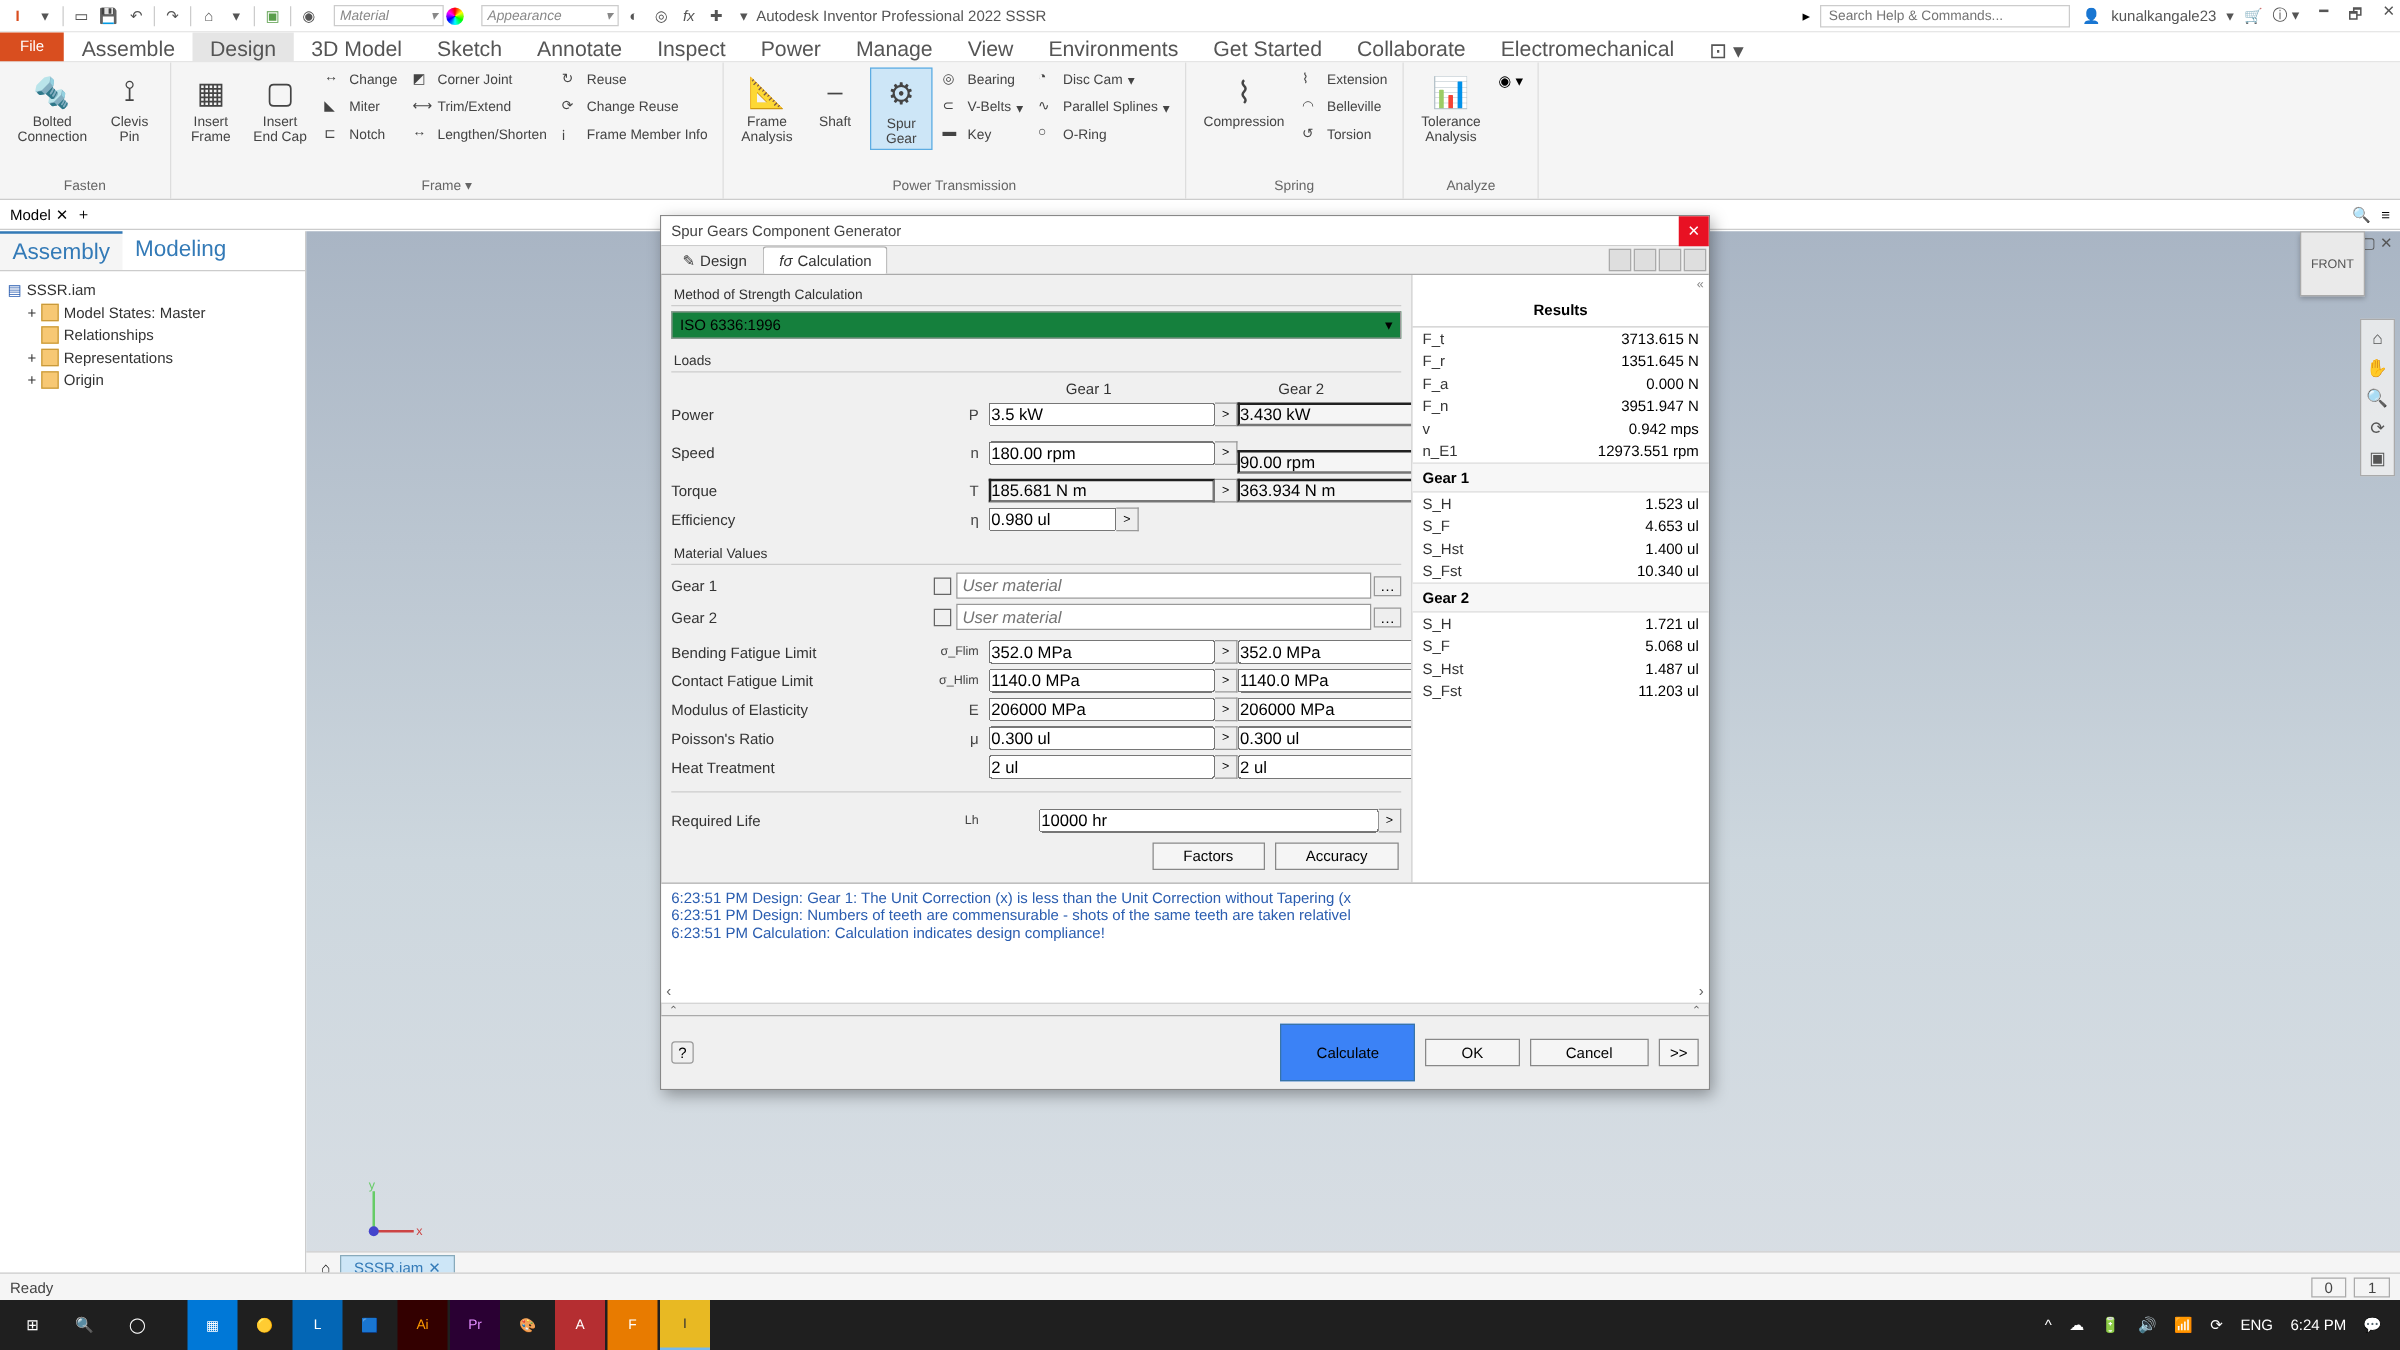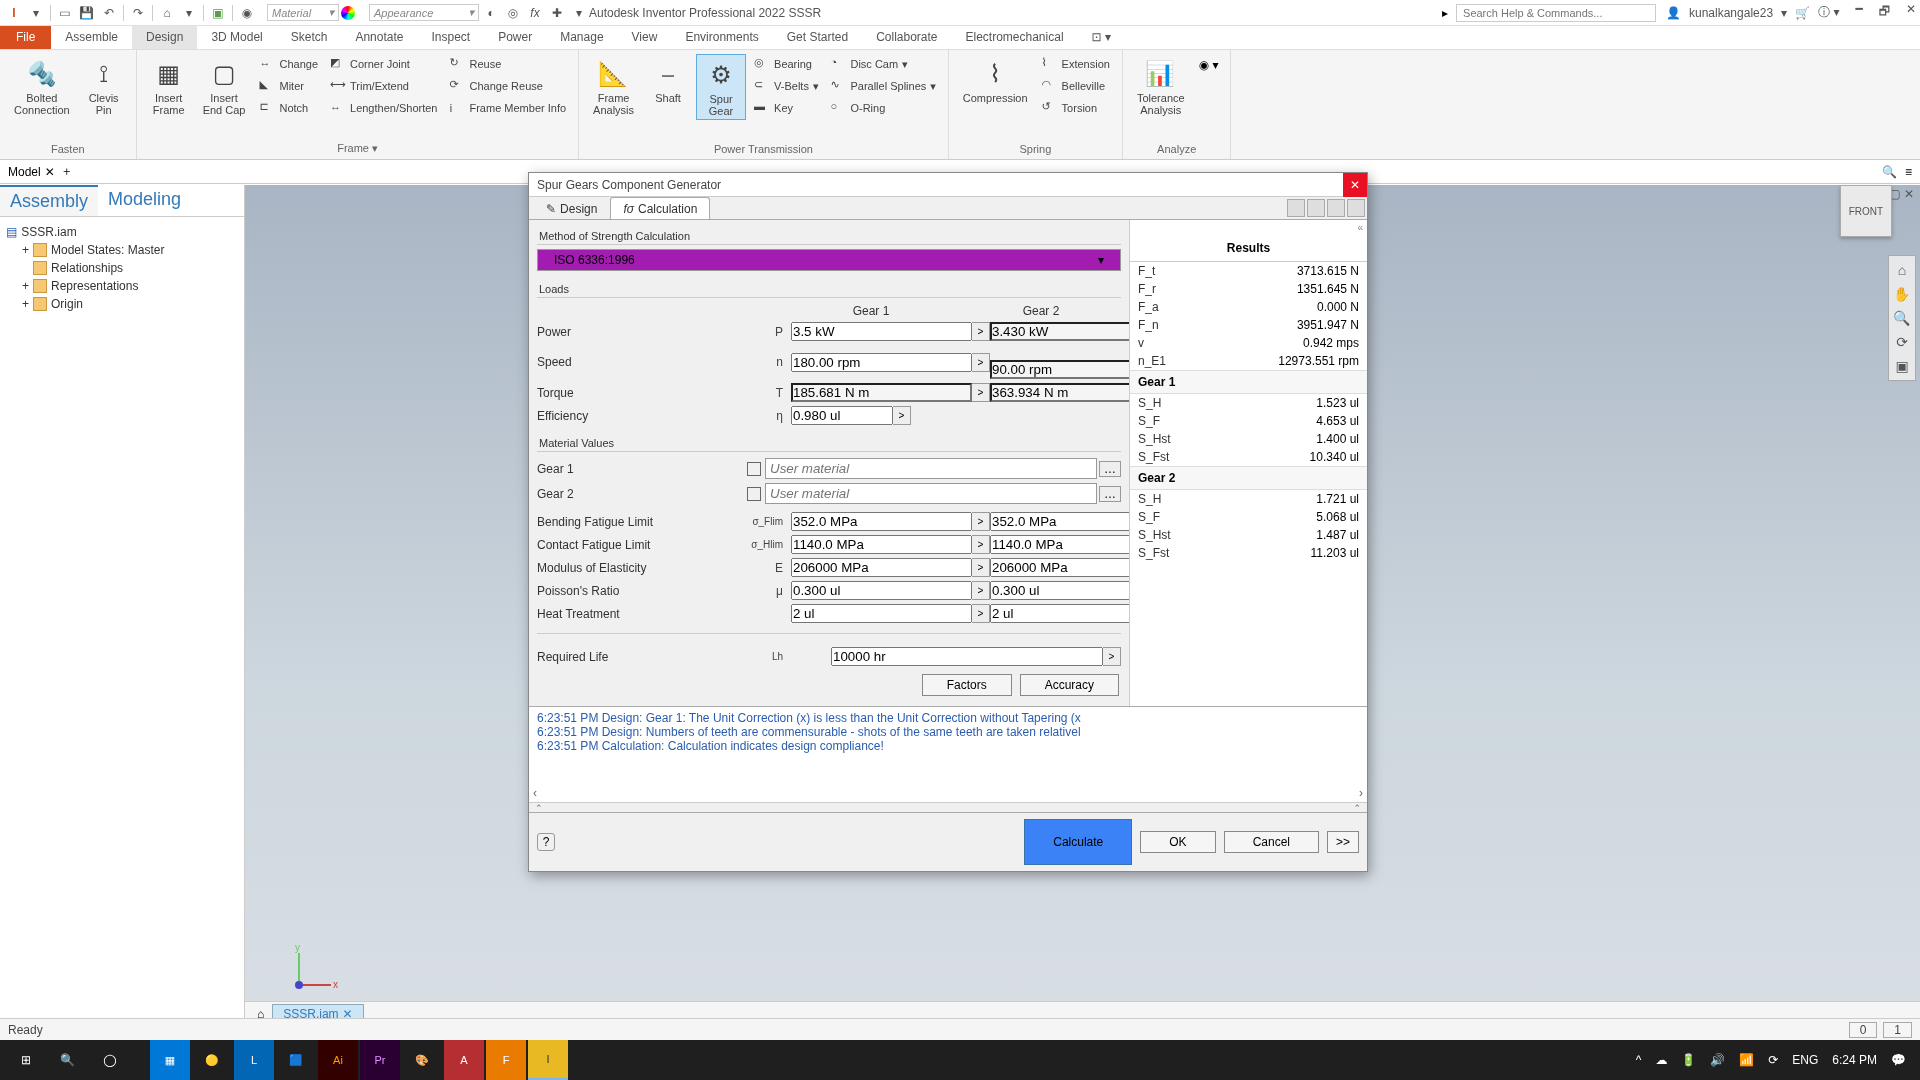--- a/index.html
+++ b/index.html
@@ -14,21 +14,21 @@
 .mat-swatch { width: 14px; height: 14px; border-radius: 50%; margin-right: 4px; }
 .title-center { flex: 1; color: #555; font-size: 12px; }
 .search-box { border: 1px solid #ccc; padding: 2px 6px; width: 200px; color: #888; font-size: 11px; }
 .user-area { display: flex; align-items: center; gap: 8px; margin-left: 10px; color: #555; }
 .win-controls { display: flex; gap: 16px; margin-left: 16px; color: #555; }
 .win-controls span { cursor: pointer; }
 
 
 .main-tabs { height: 24px; background: #fff; display: flex; border-bottom: 1px solid #ddd; }
 .file-tab { background: #d94e1f; color: #fff; padding: 4px 16px; font-size: 12px; }
-.main-tab { padding: 4px 14px; font-size: 12px; color: #555; cursor: pointer; }
+.main-tab { padding: 4px 14px; font-size: 17px; color: #555; cursor: pointer; }
 .main-tab.active { background: #e5e5e5; }
 
 
 .ribbon { height: 110px; background: #f5f5f5; display: flex; border-bottom: 1px solid #ccc; position: relative; }
 .ribbon-panel { border-right: 1px solid #ddd; padding: 4px 8px 2px 8px; display: flex; flex-direction: column; justify-content: space-between; }
 .panel-content { display: flex; gap: 4px; align-items: flex-start; }
 .big-btn { display: flex; flex-direction: column; align-items: center; justify-content: center; padding: 2px 6px; cursor: pointer; font-size: 11px; color: #444; text-align: center; }
 .big-btn .icon-lg { width: 36px; height: 36px; display: flex; align-items: center; justify-content: center; font-size: 24px; }
 .big-btn.active { background: #cde6f7; border: 1px solid #5cace2; }
 .small-btn-col { display: flex; flex-direction: column; gap: 2px; }
@@ -60,21 +60,21 @@
 .dialog { position: absolute; left: 528px; top: 172px; width: 840px; background: #f0f0f0; border: 1px solid #888; box-shadow: 2px 4px 12px rgba(0,0,0,.35); font-size: 12px; }
 .dlg-title { height: 24px; background: #fff; display: flex; align-items: center; padding: 0 8px; border-bottom: 1px solid #ccc; color: #444; }
 .dlg-close { position: absolute; top: 0; right: 0; width: 24px; height: 24px; background: #e81123; color: #fff; display: flex; align-items: center; justify-content: center; font-size: 12px; cursor: pointer; }
 .dlg-tabs { display: flex; border-bottom: 1px solid #aaa; background: #f0f0f0; padding-left: 4px; }
 .dlg-tab { padding: 3px 12px; font-size: 12px; color: #333; border: 1px solid transparent; border-bottom: none; cursor: pointer; display: flex; align-items: center; gap: 4px;}
 .dlg-tab.active { background: #fff; border-color: #aaa; border-radius: 3px 3px 0 0; }
 .dlg-body { display: flex; }
 .dlg-left { width: 600px; padding: 6px 8px 4px 8px; }
 .dlg-right { flex: 1; border-left: 1px solid #ccc; background: #fff; }
 .sec-title { font-size: 11px; color: #333; padding: 4px 0 2px 2px; border-bottom: 1px solid #ccc; margin-bottom: 4px; }
-.dd { width: 100%; border: 1px solid #999; padding: 3px 16px; background: #a21caf; display: flex; justify-content: space-between; align-items: center; }
+.dd { width: 100%; border: 1px solid #999; padding: 3px 6px; background: #15803d; display: flex; justify-content: space-between; align-items: center; }
 .row { display: flex; align-items: center; padding: 2px 0; }
 .lbl { flex: 0 0 210px; color: #333; }
 .sym { flex: 0 0 44px; text-align: right; padding-right: 8px; color: #444; }
 .igroup { display: flex; flex: 1 1 0; }
 .igroup input { flex: 1; min-width: 0; }
 .chev { width: 18px; border: 1px solid #999; border-left: none; background: #eee; display: flex; align-items: center; justify-content: center; font-size: 10px; cursor: pointer; }
 .igap { width: 10px; }
 .col-hdr { display: flex; padding: 2px 0; }
 .col-hdr .lbl { flex: 0 0 210px; }
 .col-hdr .sym { flex: 0 0 44px; }
@@ -127,21 +127,21 @@
     <span class="qat-icon">↶</span>
     <span class="qat-sep"></span>
     <span class="qat-icon">↷</span>
     <span class="qat-sep"></span>
     <span class="qat-icon">⌂</span>
     <span class="qat-icon">▾</span>
     <span class="qat-sep"></span>
     <span class="qat-icon" style="color:#5a9e4b;">▣</span>
     <span class="qat-sep"></span>
     <span class="qat-icon">◉</span>
-    <div class="mat-dd" style="width:72px;">
+    <div class="mat-dd" style="width:88px;">
       <span>Material</span>
         <span style="margin-left:auto;">▾</span>
     </div>
     <span class="mat-swatch" style="background:conic-gradient(red,yellow,lime,cyan,blue,magenta,red);"></span>
     <div class="mat-dd" style="width:110px;gap:17px;">
       <span>Appearance</span>
         <span style="margin-left:auto;">▾</span>
     </div>
     <span class="qat-icon">◐</span>
     <span class="qat-icon">◎</span>

